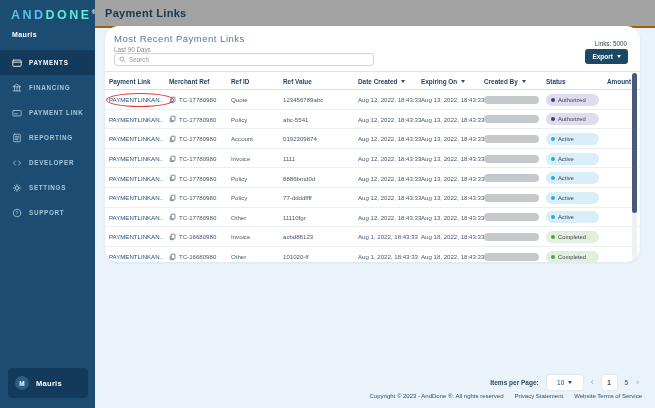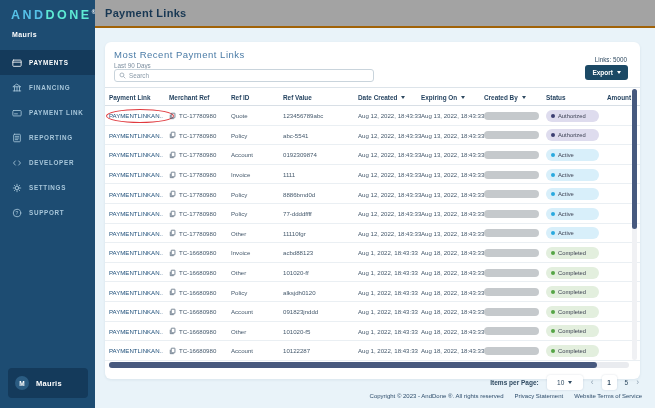--- a/index.html
+++ b/index.html
@@ -21,21 +21,21 @@
   .ml { font-size:6.3px; font-weight:bold; letter-spacing:.7px; white-space:nowrap; }
   .userbox { position:absolute; left:8px; bottom:10px; width:80px; height:30px; background:#143a5b; border-radius:4px; display:flex; align-items:center; gap:7px; padding-left:7px; cursor:pointer; }
   .avatar { width:14px; height:14px; border-radius:50%; background:#2b5c82; color:#fff; font-size:6.5px; font-weight:bold; display:flex; align-items:center; justify-content:center; }
   .uname { color:#fff; font-size:7.5px; font-weight:bold; letter-spacing:.3px; }
 
   
   .main { position:absolute; left:95px; top:0; width:560px; height:408px; }
   .topbar { position:absolute; left:0; top:0; width:635px; height:28px; background:#a3a3a3; border-bottom:2px solid #a16207; display:flex; align-items:center; }
   .topbar h1 { font-size:11px; color:#173753; font-weight:bold; letter-spacing:.3px; padding-left:10px; }
 
-  .card { position:absolute; left:10px; top:42px; width:535px; height:337px; background:#ffffff; border-radius:6px; box-shadow:0 1px 3px rgba(20,58,91,.08); overflow:hidden; }
+  .card { position:absolute; left:10px; top:26px; width:535px; height:236px; background:#ffffff; border-radius:14px; box-shadow:0 1px 3px rgba(20,58,91,.08); overflow:hidden; }
   .h-recent { position:absolute; left:9px; top:7px; font-size:9.5px; color:#4a7ba6; letter-spacing:.5px; }
   .h-sub { position:absolute; left:9px; top:20px; font-size:6.3px; color:#7d8fa0; }
   .links-count { position:absolute; right:13px; top:14px; font-size:6.3px; color:#2f4a61; }
   .search { position:absolute; left:9px; top:27px; width:260px; height:13px; border:1px solid #c9d4dc; border-radius:3px; display:flex; align-items:center; gap:3px; padding:0 4px; background:#fff; }
   .search svg { width:7px; height:7px; fill:none; stroke:#8a9aa8; stroke-width:1; }
   .search input { border:none; outline:none; flex:1; font-size:6.3px; color:#45596c; font-family:"Liberation Sans",sans-serif; background:transparent; }
   .search input::placeholder { color:#8a9aa8; }
   .export-btn { position:absolute; right:12px; top:23px; height:15px; background:#1b4965; color:#fff; border:none; border-radius:3px; font-size:6.5px; font-weight:bold; font-family:"Liberation Sans",sans-serif; padding:0 7px; display:flex; align-items:center; gap:4px; cursor:pointer; }
   .caret-down-w { width:0; height:0; border-left:2.5px solid transparent; border-right:2.5px solid transparent; border-top:3px solid #ffffff; }
   .caret-down { display:inline-block; width:0; height:0; border-left:2.5px solid transparent; border-right:2.5px solid transparent; border-top:3.5px solid #2f4a61; margin-left:4px; }

